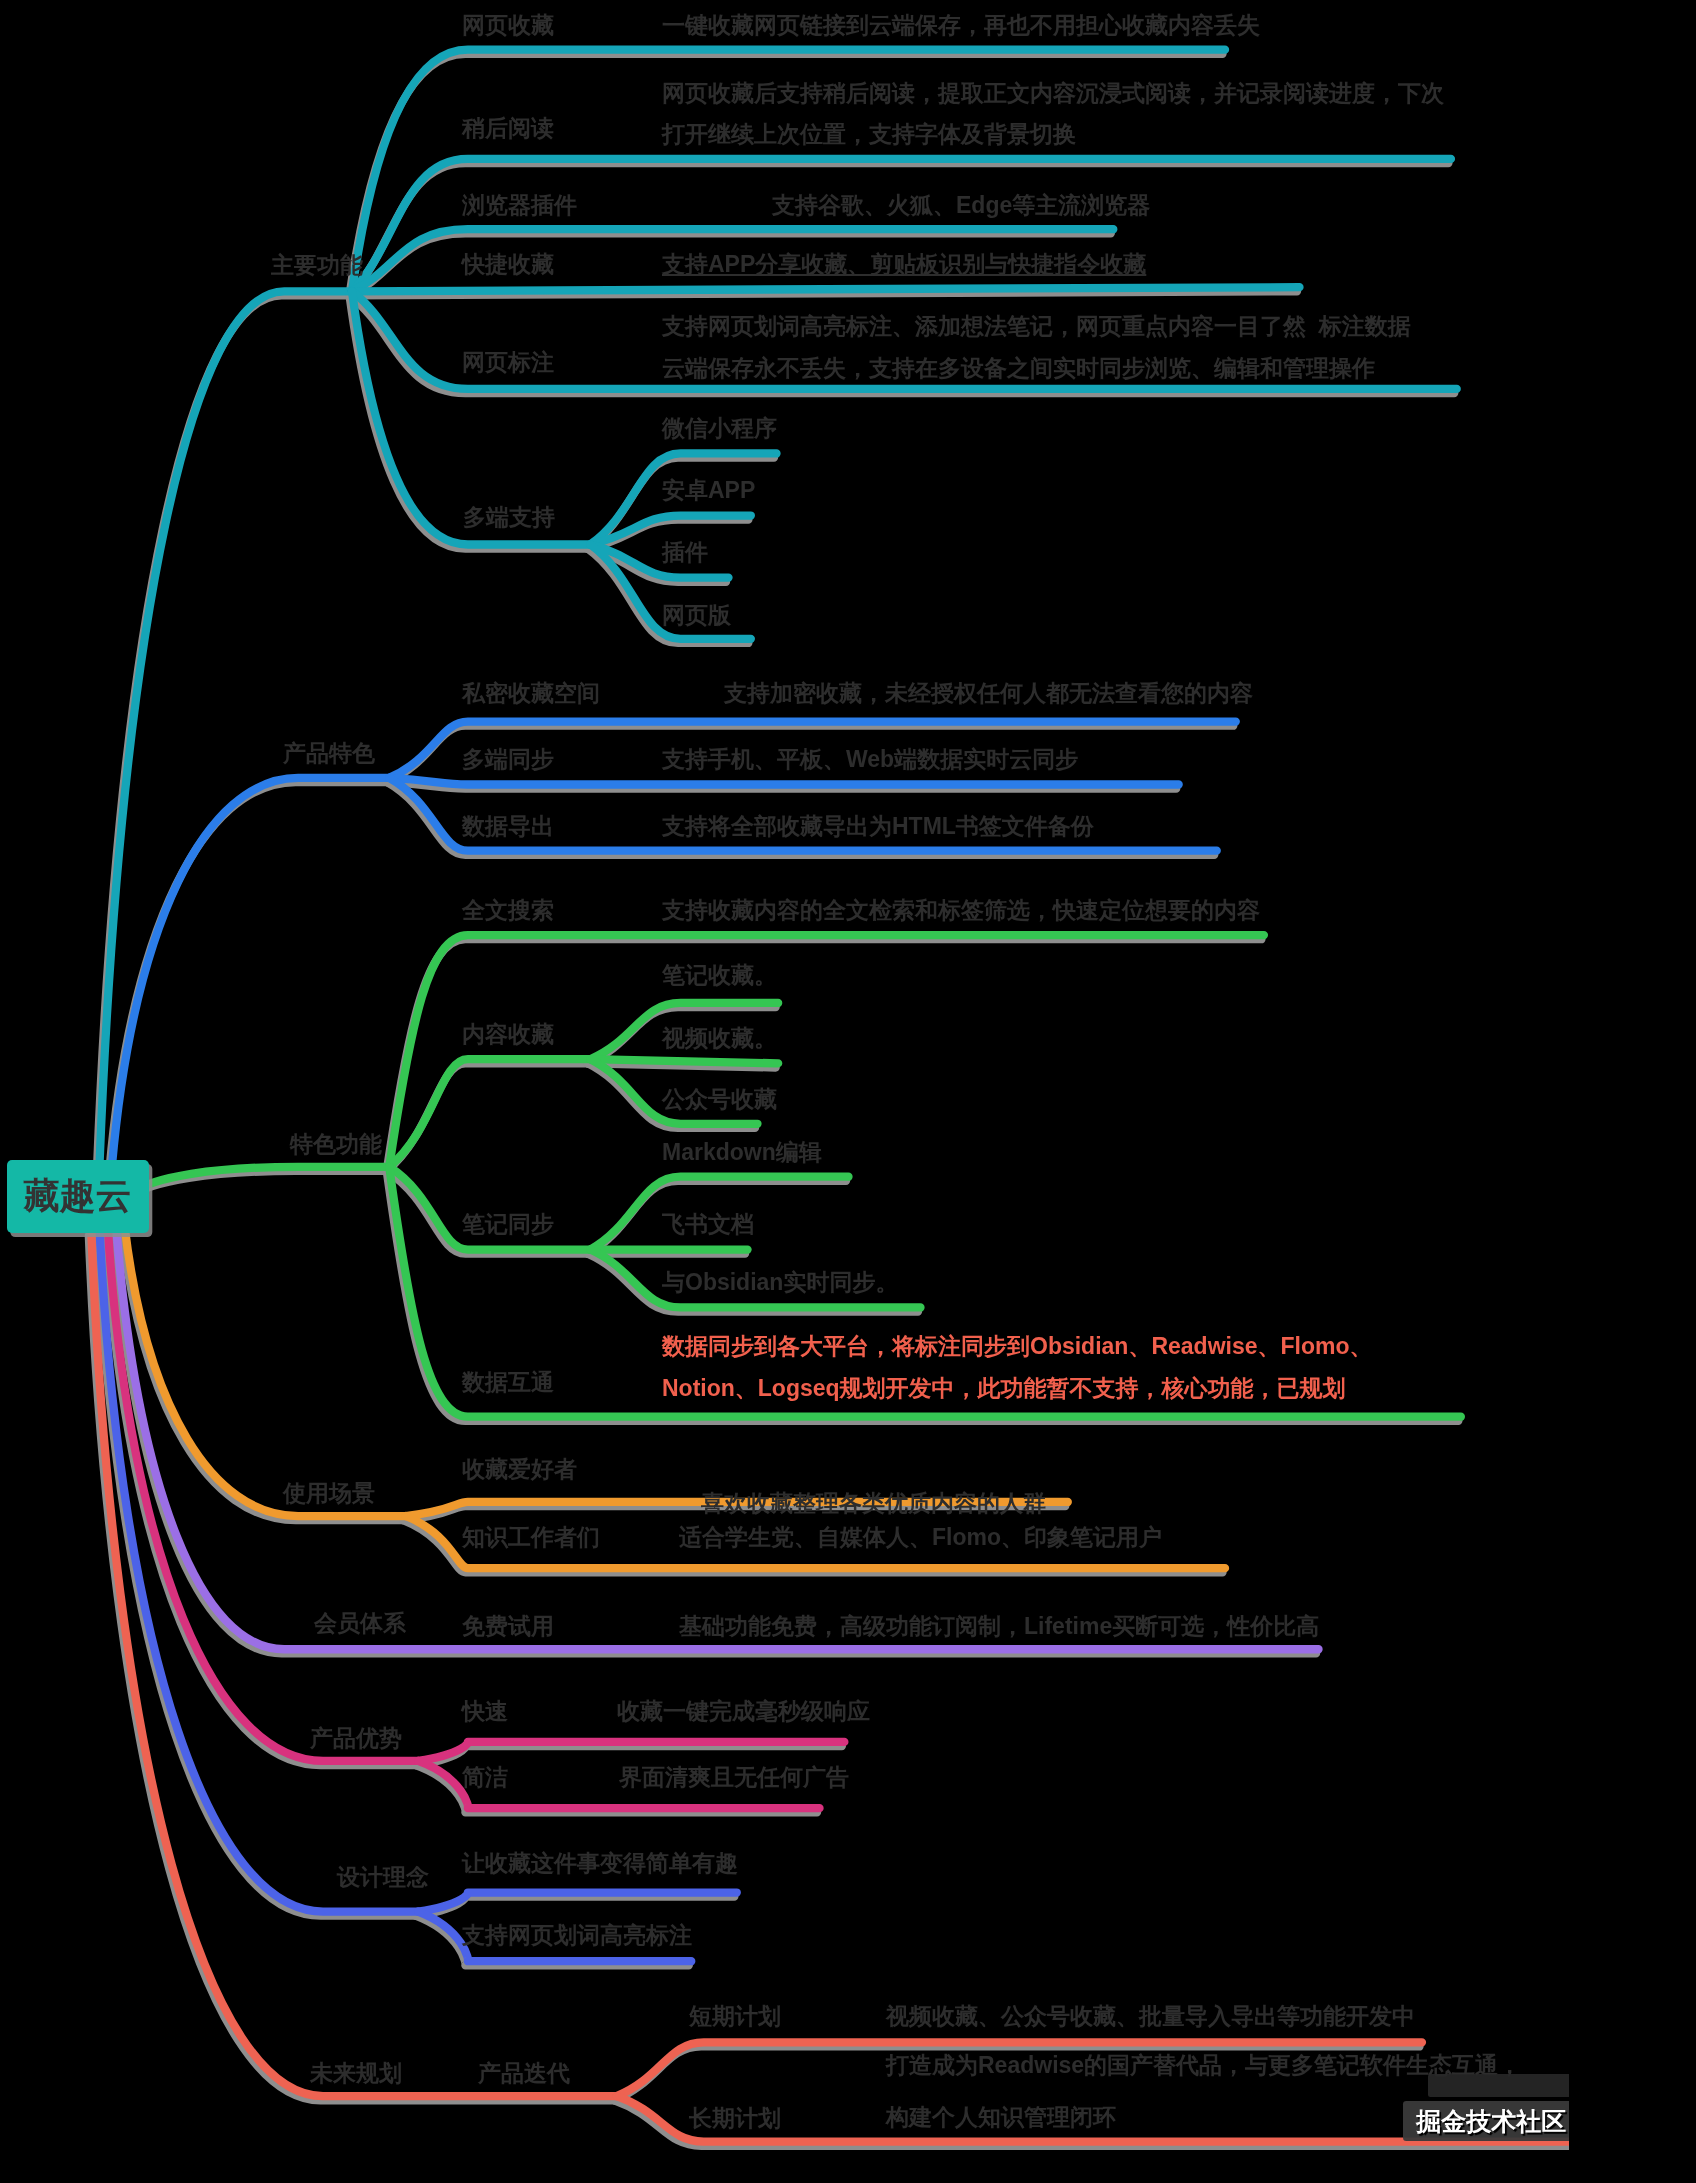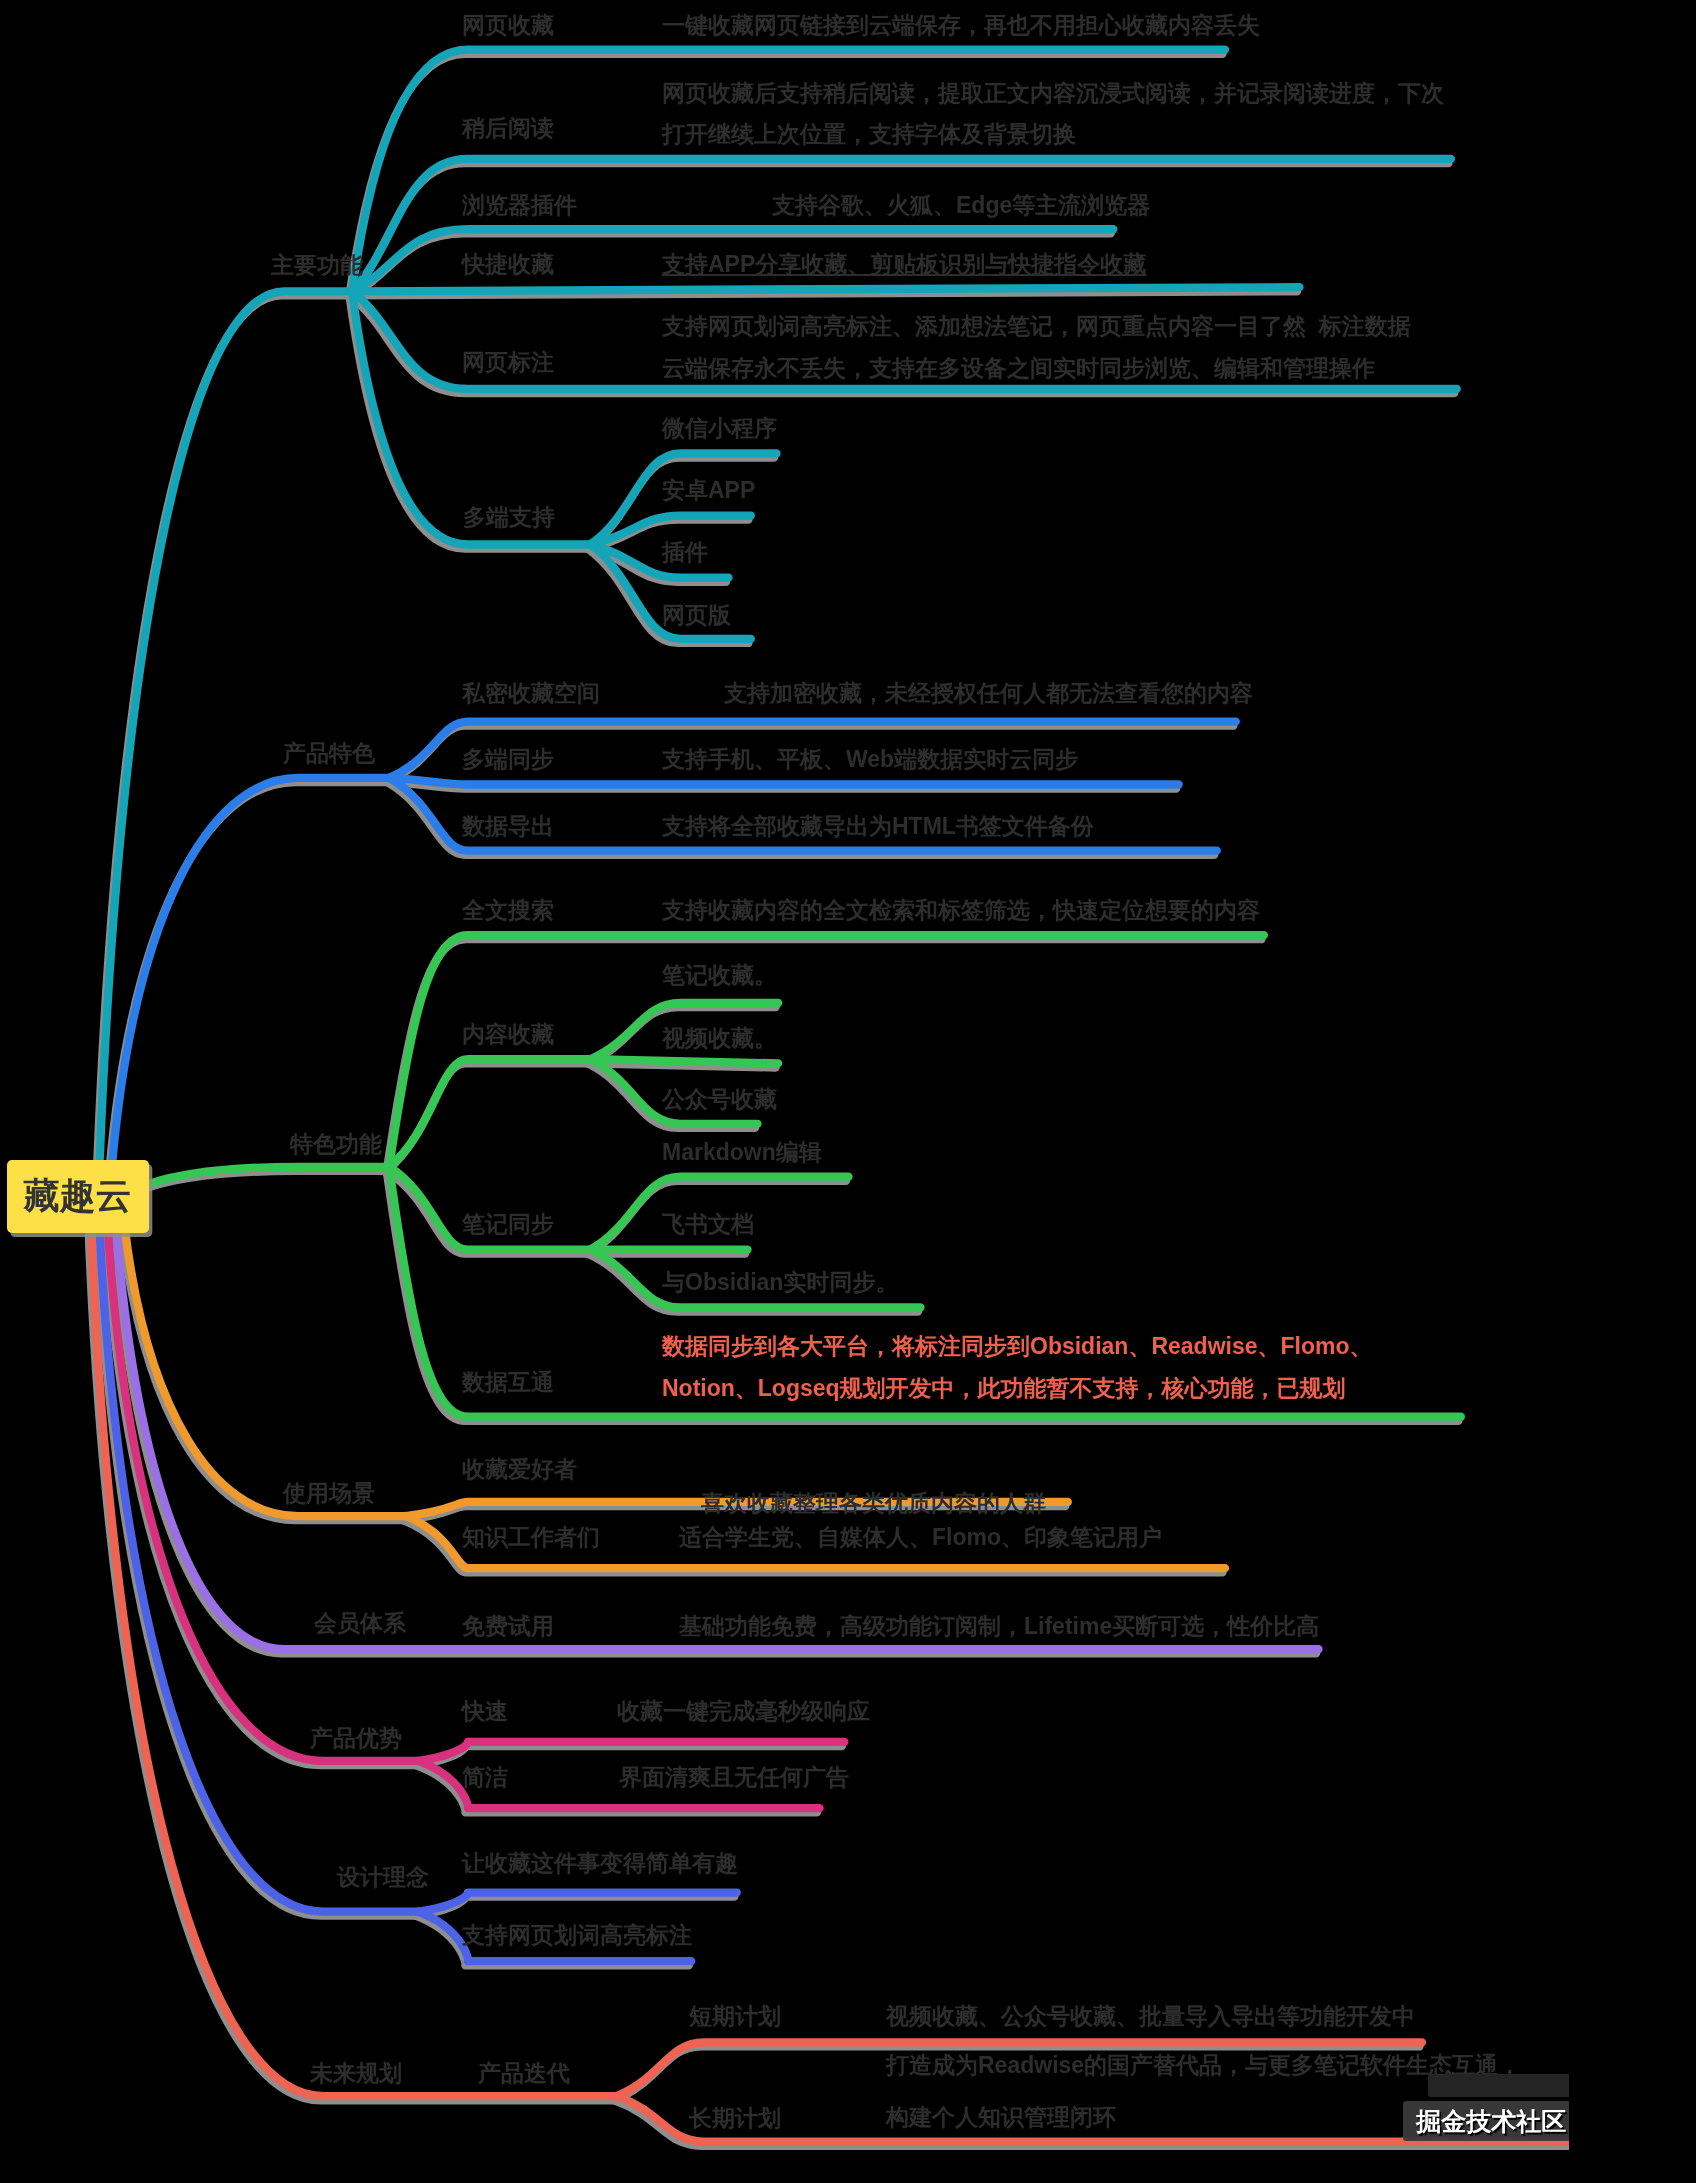--- a/index.html
+++ b/index.html
@@ -8,21 +8,21 @@
     overflow:hidden;font-family:"Liberation Sans",sans-serif;
   }
   #edges{position:absolute;left:0;top:0;width:1697px;height:2183px;}
   .lbl,.txt{
     position:absolute;white-space:pre;font-weight:700;font-size:23px;
     line-height:25px;color:#2D2D2D;font-family:"Liberation Sans",sans-serif;
   }
   .red{color:#F1604D;}
   #root-node{
     position:absolute;display:flex;align-items:center;justify-content:center;
-    background:#fde047;color:#333333;font-size:36px;font-weight:700;
+    background:#14b8a6;color:#333333;font-size:36px;font-weight:700;
     border-radius:5px;box-shadow:3.3px 4.1px 0 rgba(142,142,142,.85);z-index:3;
   }
   #watermark{
     position:absolute;display:flex;align-items:center;justify-content:center;
     background:rgba(58,58,58,.95);border-radius:3.3px;z-index:4;
   }
   #watermark span{
     color:#ffffff;font-size:25px;font-weight:700;
     text-shadow:1.7px 1.7px 0.8px #000;white-space:nowrap;
   }

